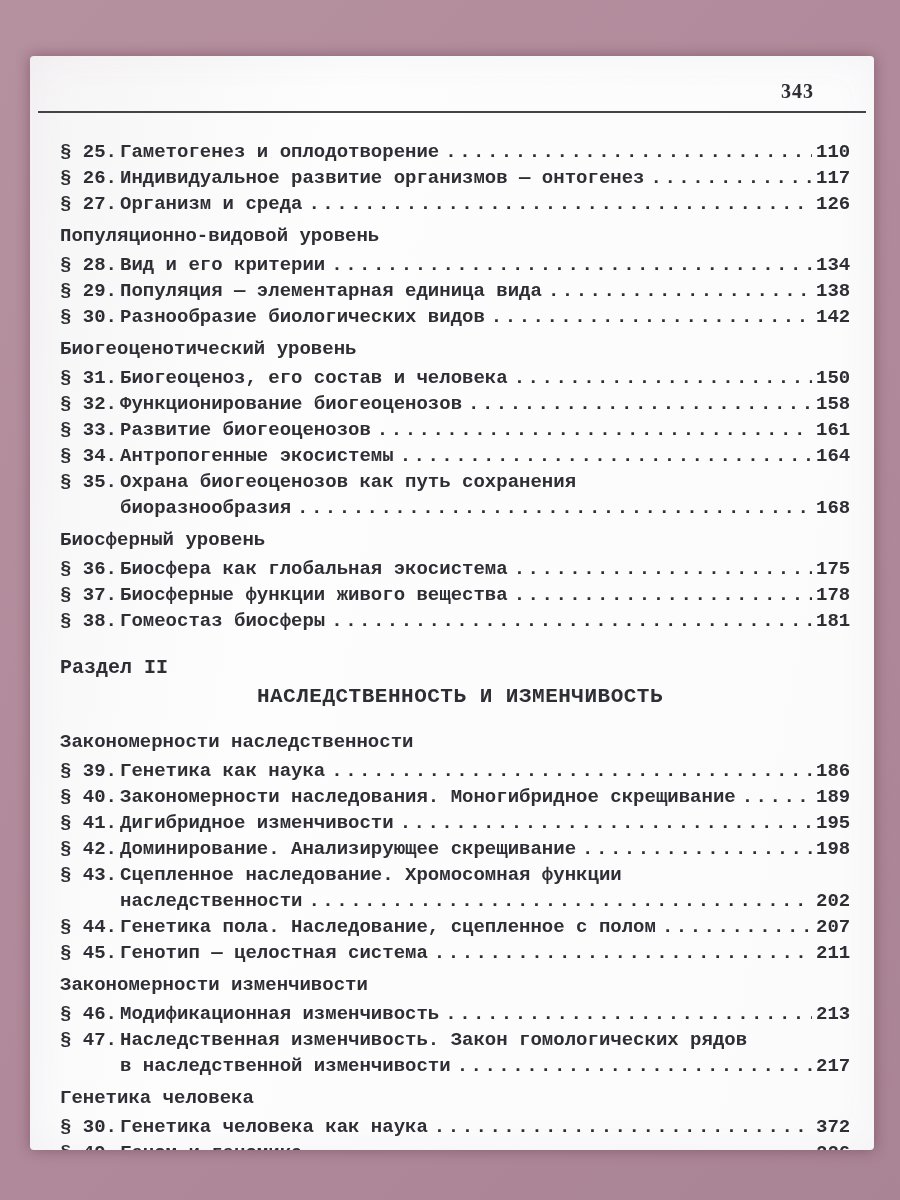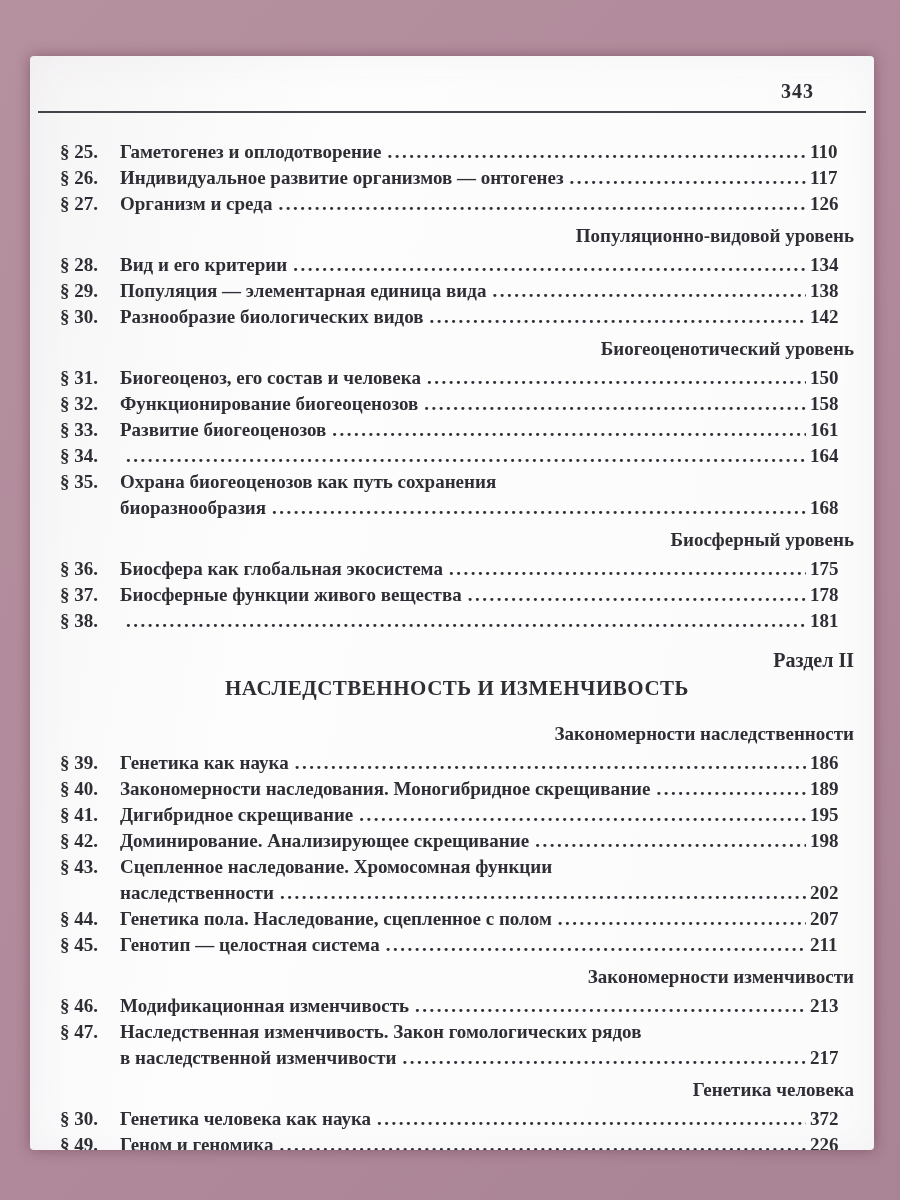--- a/index.html
+++ b/index.html
@@ -14,30 +14,30 @@
     position:absolute;left:30px;top:56px;right:26px;bottom:50px;
     background:linear-gradient(100deg,#f6f5f6 0%,#fdfdfe 30%,#fbfbfc 100%);
     border-radius:4px;
     box-shadow:0 0 14px rgba(70,25,45,.40), inset 0 0 40px rgba(120,90,105,.06);
     overflow:hidden;
     color:#2e2e35;
   }
   .header{padding:24px 60px 8px 0;text-align:right;}
   .pagenum{font-size:20px;font-weight:bold;letter-spacing:1px;}
   .rule{border-top:2px solid #43434a;margin:0 8px 0 8px;}
-  .content{padding:26px 20px 0 30px;font-size:19px;font-weight:bold;}
+  .content{padding:26px 14px 0 30px;font-size:19px;font-weight:bold;font-family:Liberation Mono, monospace;}
   .row{display:flex;align-items:baseline;line-height:26px;white-space:nowrap;}
   .num{flex:none;width:60px;}
   .title{flex:none;}
   .dots{flex:1 1 auto;overflow:hidden;white-space:nowrap;margin:0 4px 0 6px;letter-spacing:2.5px;}
   .dots::before{content:"..........................................................................................................................";}
   .pg{flex:none;min-width:44px;text-align:left;}
   .cont{padding-left:60px;}
-  .heading{text-align:right;line-height:26px;margin:6px 0 3px 0;}
-  .section-kicker{text-align:right;font-size:20px;line-height:28px;margin-top:12px;}
+  .heading{text-align:left;line-height:26px;margin:6px 0 3px 0;}
+  .section-kicker{text-align:left;font-size:20px;line-height:28px;margin-top:20px;}
   .section-title{text-align:center;font-size:21px;line-height:29px;letter-spacing:.5px;margin-bottom:18px;}
 </style>
 </head>
 <body>
 
 <div class="page">
 
   <div class="header">
     <span class="pagenum">343</span>
   </div>
@@ -100,20 +100,21 @@
       <span class="pg">158</span>
     </div>
     <div class="row">
       <span class="num">§ 33.</span>
       <span class="title">Развитие биогеоценозов</span>
       <span class="dots"></span>
       <span class="pg">161</span>
     </div>
     <div class="row">
       <span class="num">§ 34.</span>
+      <span class="title">Антропогенные экосистемы</span>
       <span class="dots"></span>
       <span class="pg">164</span>
     </div>
     <div class="row">
       <span class="num">§ 35.</span>
       <span class="title">Охрана биогеоценозов как путь сохранения</span>
     </div>
     <div class="row cont">
       <span class="title">биоразнообразия</span>
       <span class="dots"></span>
@@ -129,20 +130,21 @@
       <span class="pg">175</span>
     </div>
     <div class="row">
       <span class="num">§ 37.</span>
       <span class="title">Биосферные функции живого вещества</span>
       <span class="dots"></span>
       <span class="pg">178</span>
     </div>
     <div class="row">
       <span class="num">§ 38.</span>
+      <span class="title">Гомеостаз биосферы</span>
       <span class="dots"></span>
       <span class="pg">181</span>
     </div>
 
     <div class="section-kicker">Раздел II</div>
     <div class="section-title">НАСЛЕДСТВЕННОСТЬ И ИЗМЕНЧИВОСТЬ</div>
 
     <div class="heading">Закономерности наследственности</div>
 
     <div class="row">
@@ -152,21 +154,21 @@
       <span class="pg">186</span>
     </div>
     <div class="row">
       <span class="num">§ 40.</span>
       <span class="title">Закономерности наследования. Моногибридное скрещивание</span>
       <span class="dots"></span>
       <span class="pg">189</span>
     </div>
     <div class="row">
       <span class="num">§ 41.</span>
-      <span class="title">Дигибридное скрещивание</span>
+      <span class="title">Дигибридное изменчивости</span>
       <span class="dots"></span>
       <span class="pg">195</span>
     </div>
     <div class="row">
       <span class="num">§ 42.</span>
       <span class="title">Доминирование. Анализирующее скрещивание</span>
       <span class="dots"></span>
       <span class="pg">198</span>
     </div>
     <div class="row">

